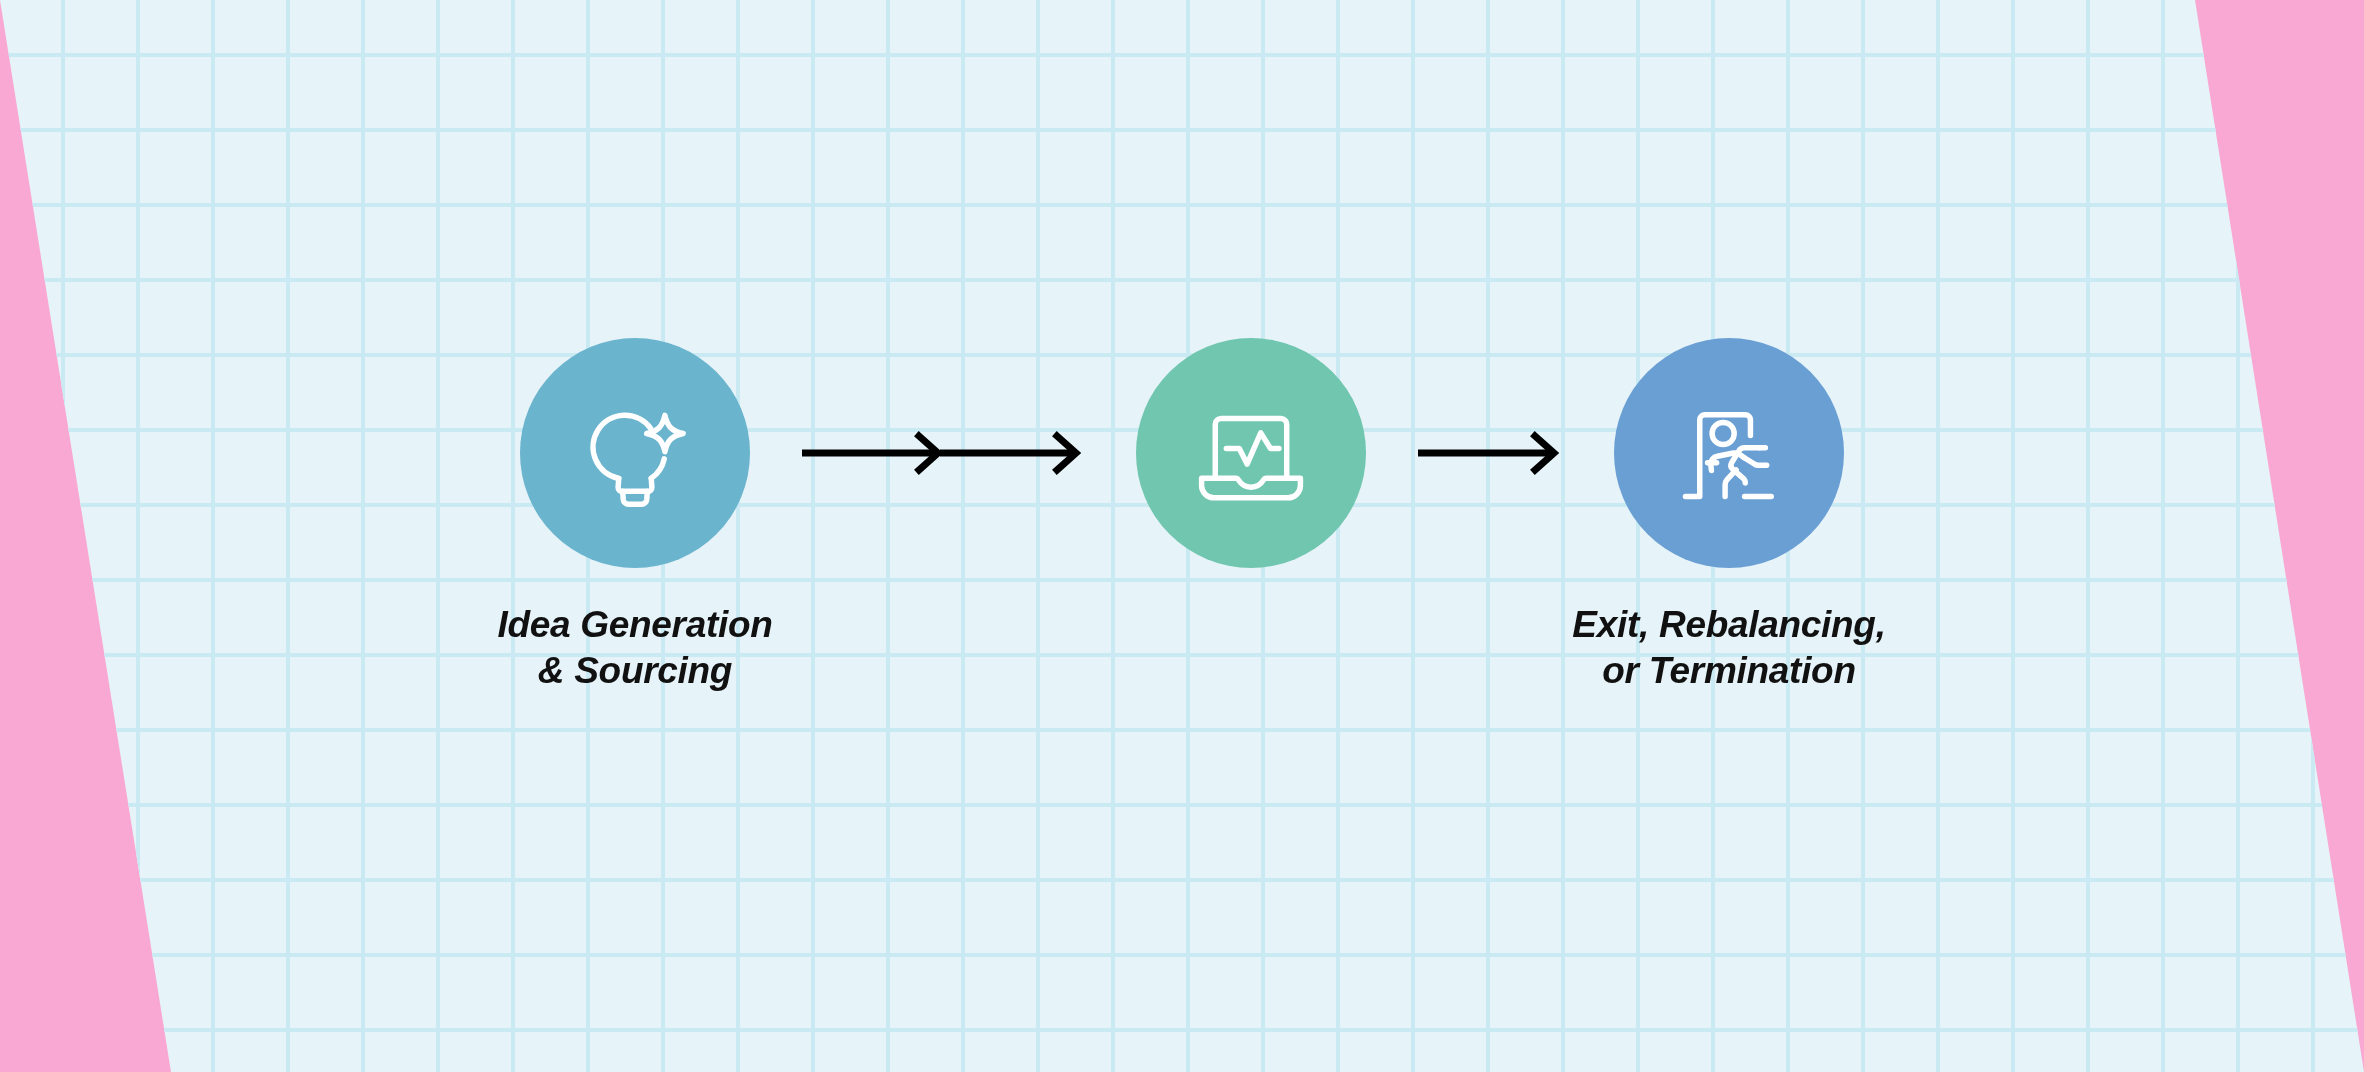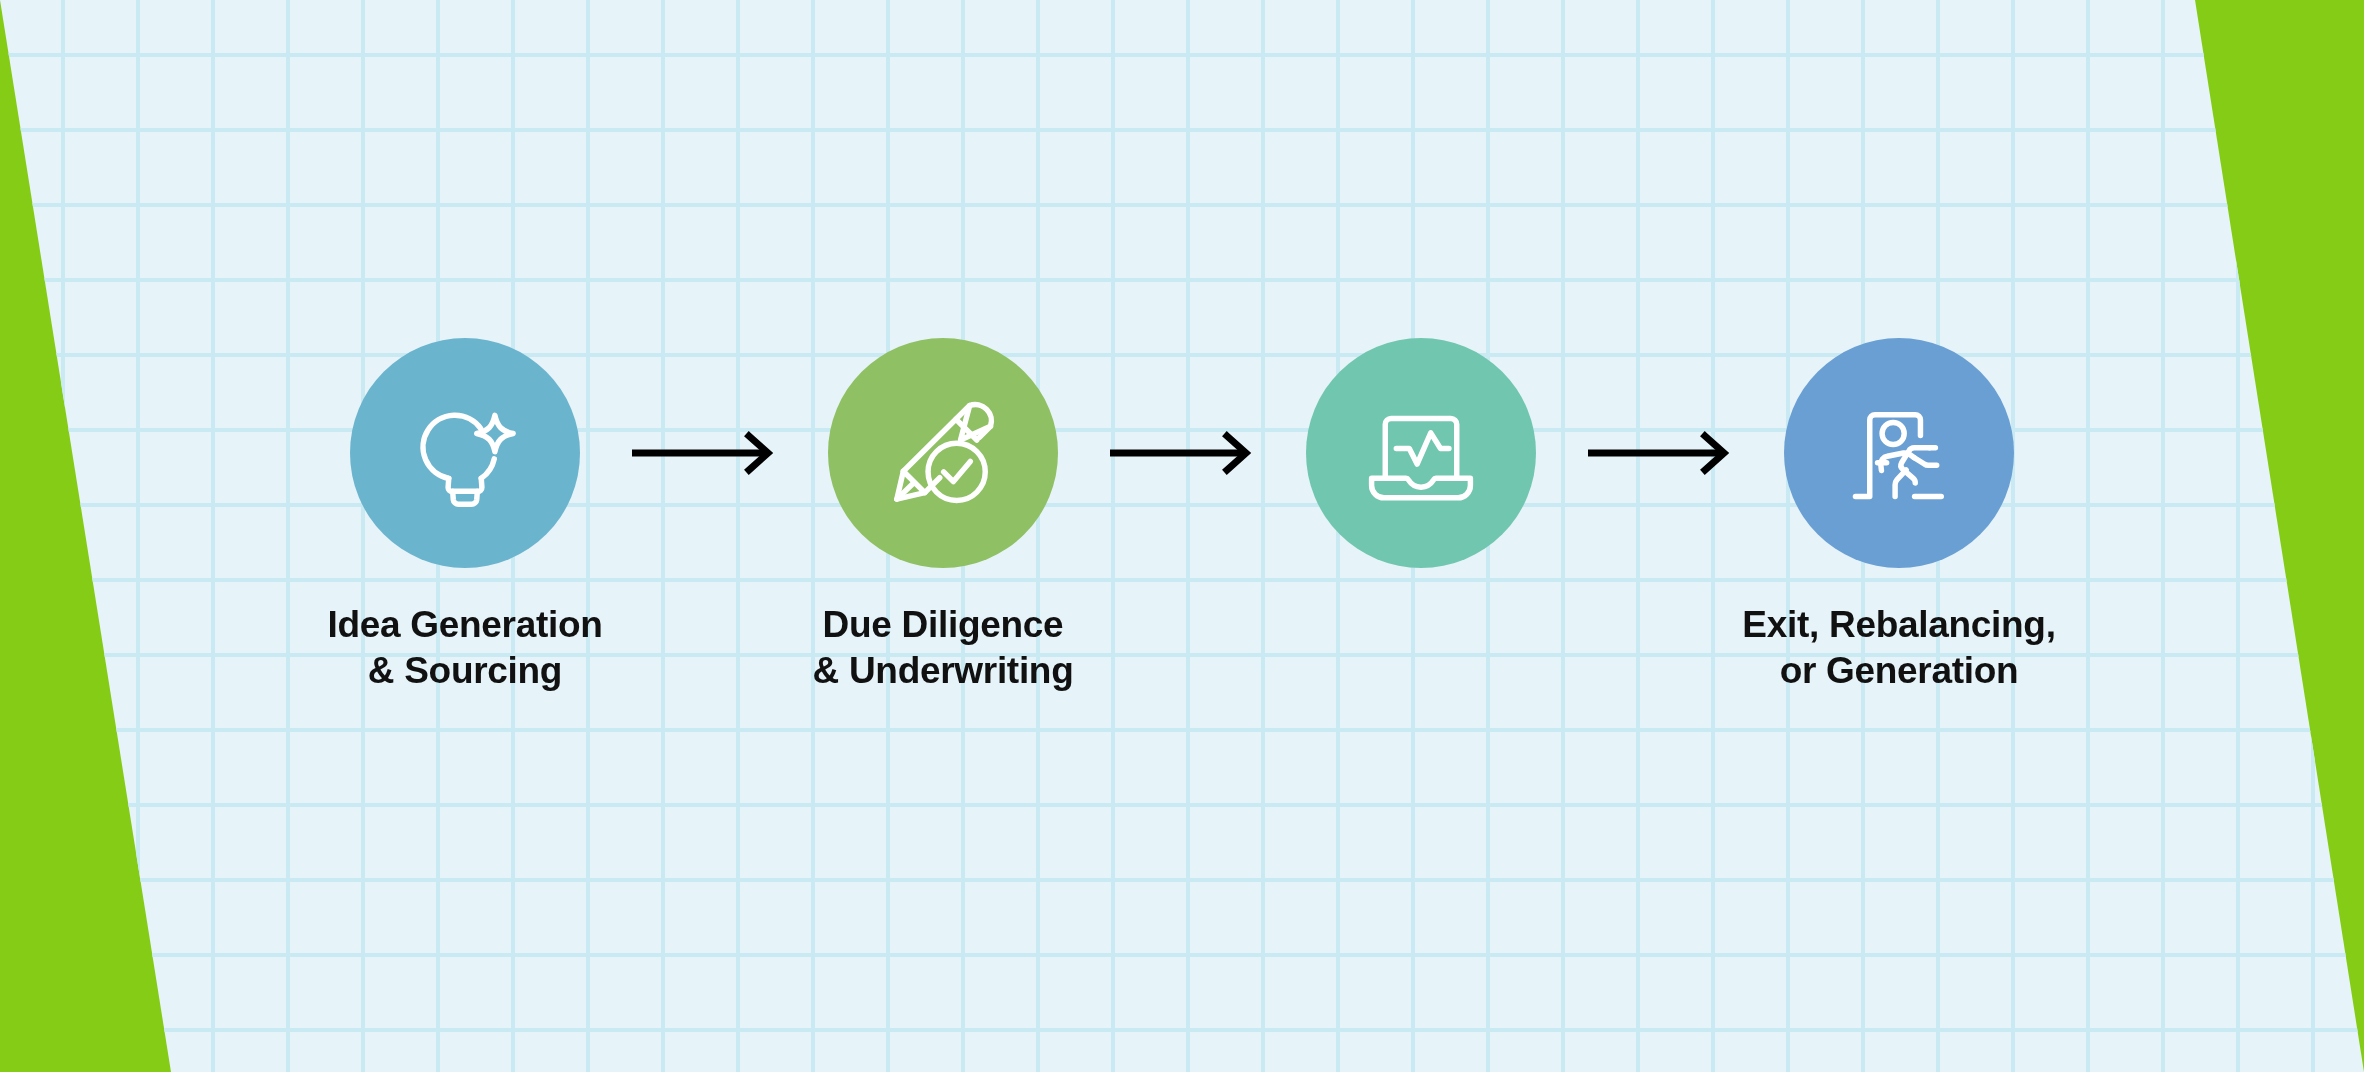--- a/index.html
+++ b/index.html
@@ -11,21 +11,22 @@
     width: 2364px;
     height: 1072px;
     overflow: hidden;
     font-family: "Liberation Sans", sans-serif;
   }
 
   #stage {
     position: relative;
     width: 2364px;
     height: 1072px;
-    background: #84cc16;
+    background: #f9a8d4;
+    font-style: italic;
   }
 
   
   .bg-panel {
     position: absolute;
     left: 0;
     top: 0;
     width: 2364px;
     height: 1072px;
     background-color: #e6f3f8;
@@ -121,38 +122,20 @@
 
     <div class="connector">
       <span>
         <svg width="145" height="44" viewBox="0 0 145 44" fill="none" stroke="#000000" stroke-width="7" stroke-linecap="square" stroke-linejoin="miter">
           <line x1="2" y1="22" x2="133" y2="22"></line>
           <polyline points="117,5 136,22 117,39"></polyline>
         </svg>
       </span>
     </div>
 
-    <div class="step">
-      <div class="circle" style="background:#8fc063;">
-        <span>
-          <svg width="130" height="130" viewBox="0 0 100 100" fill="none" stroke="#ffffff" stroke-width="4.2" stroke-linecap="round" stroke-linejoin="round">
-            <path d="M70.5 13.5 A12.5 12.5 0 0 1 86.5 29.5 L63.5 40 Z" stroke-linejoin="round"></path>
-            <path d="M70.5 13.5 L19.5 64 L14.5 85.5 L36 80.5 L47.5 69"></path>
-            <path d="M86.5 29.5 L78 38"></path>
-            <line x1="60" y1="24" x2="76" y2="40"></line>
-            <path d="M19.5 64 L36 80.5"></path>
-            <path d="M14.5 85.5 L27 73.5"></path>
-            <circle cx="60.5" cy="64.5" r="22"></circle>
-            <polyline points="50.5,64.5 58,72 71,56.5"></polyline>
-          </svg>
-        </span>
-      </div>
-      <div class="step-label">Due Diligence
-&amp; Underwriting</div>
-    </div>
 
     <div class="connector">
       <span>
         <svg width="145" height="44" viewBox="0 0 145 44" fill="none" stroke="#000000" stroke-width="7" stroke-linecap="square" stroke-linejoin="miter">
           <line x1="2" y1="22" x2="133" y2="22"></line>
           <polyline points="117,5 136,22 117,39"></polyline>
         </svg>
       </span>
     </div>
 
@@ -187,17 +170,17 @@
             <path d="M73.5 46 L62 46 A5 5 0 0 0 57.5 48.5 L52 57.5 A4 4 0 0 0 52.8 62.4 L61 69.5 A4.5 4.5 0 0 1 62.5 73 L62.5 73"></path>
             <line x1="33.5" y1="57.5" x2="40.5" y2="57.5"></line>
             <path d="M73.5 46 L78 46"></path>
             <path d="M61.5 53.5 L69.5 58.5 A5 5 0 0 0 72.5 59.5 L79 59.5"></path>
             <path d="M55.5 63 L48.5 70.5 A6 6 0 0 0 47 74.5 L47 83.5"></path>
             <line x1="62" y1="83.5" x2="82.5" y2="83.5"></line>
           </svg>
         </span>
       </div>
       <div class="step-label">Exit, Rebalancing,
-or Generation</div>
+or Termination</div>
     </div>
 
   </div>
 </div>
 
 </body></html>

